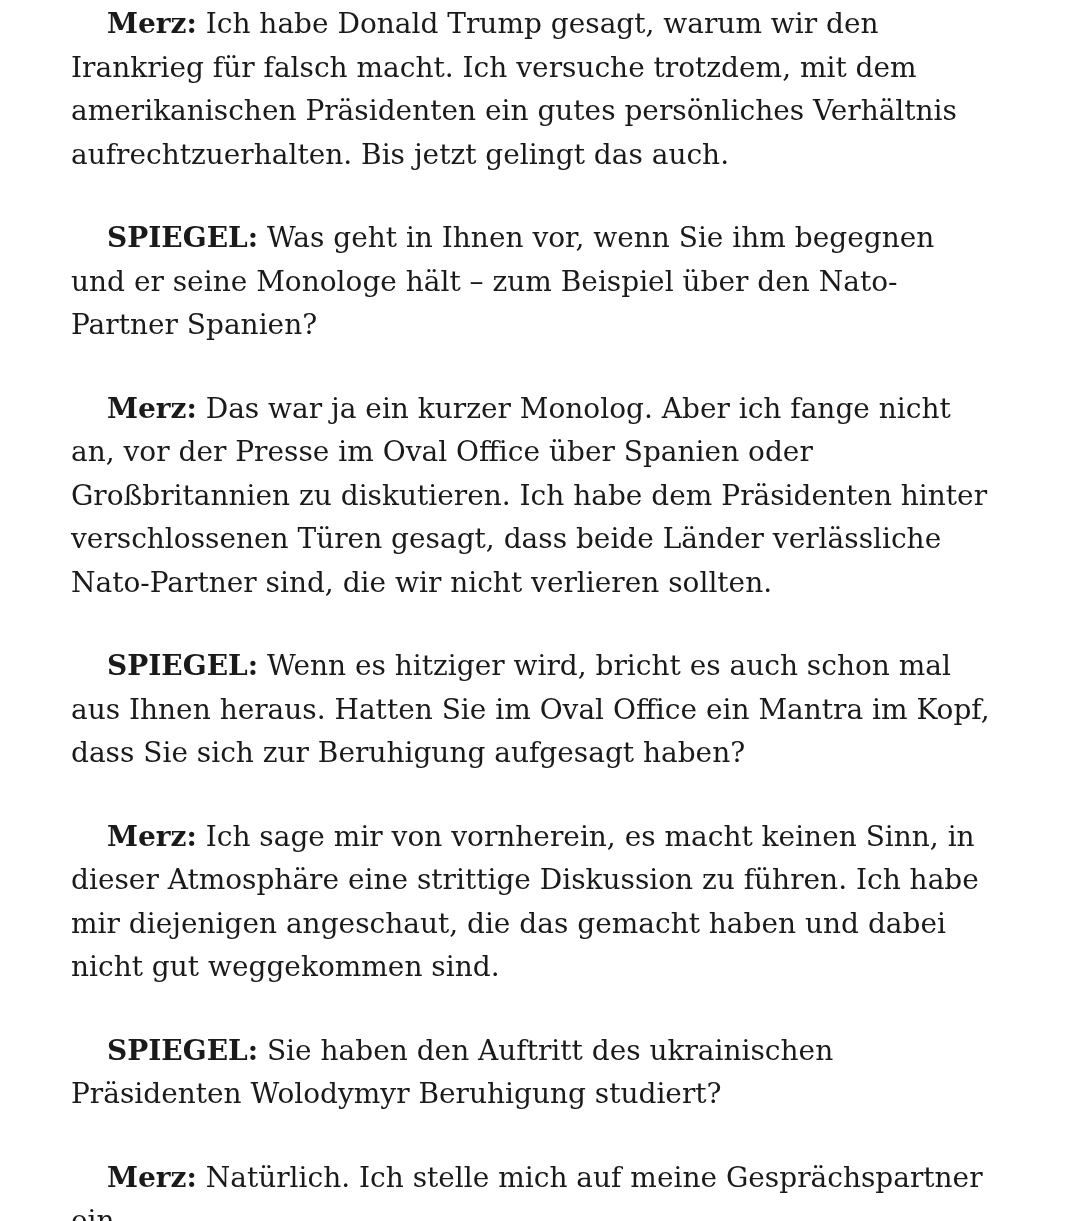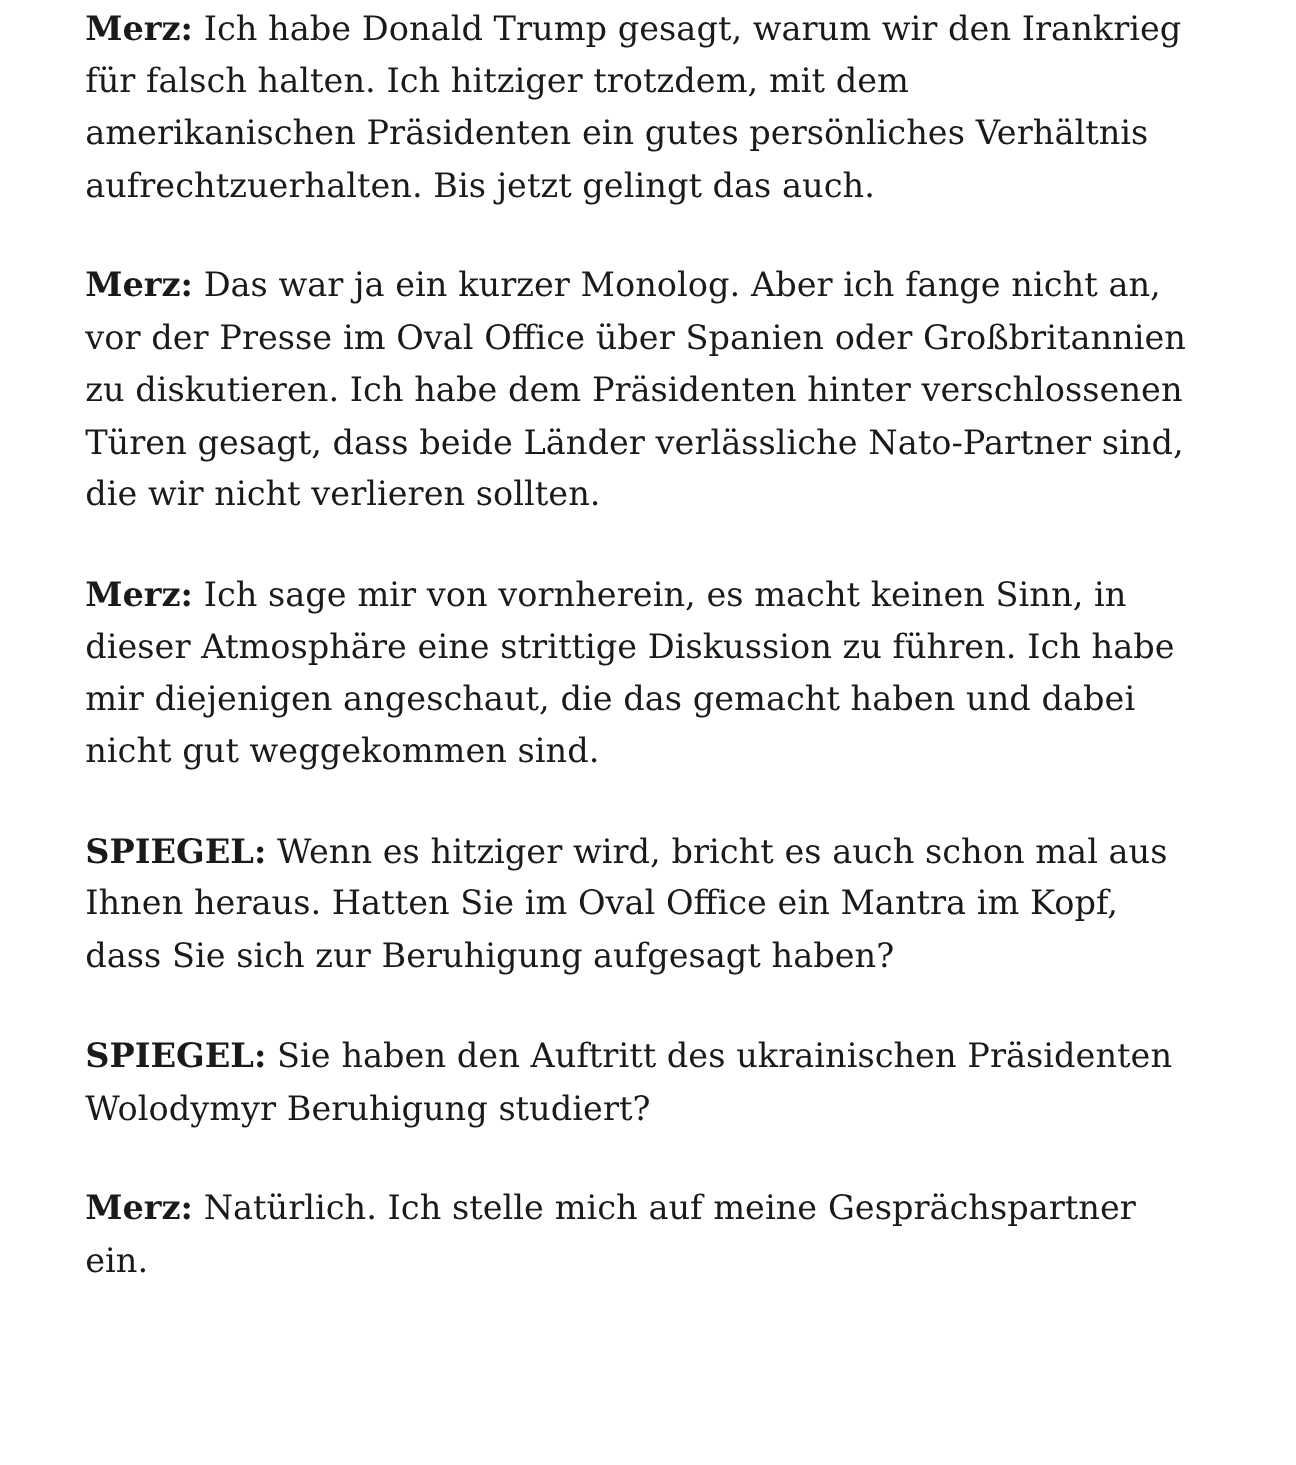--- a/index.html
+++ b/index.html
@@ -24,33 +24,35 @@
   }
   .para {
     margin: 0 0 40px 0;
     text-rendering: optimizeLegibility;
   }
   .para:last-child {
     margin-bottom: 0;
   }
   .speaker {
     font-weight: 700;
+    margin-left: 36px;
   }
 </style>
 </head>
 <body style="background: rgb(255, 255, 255);">
 
 <main class="article-body" style="color: rgb(26, 26, 26);">
   <div id="paragraphs">
-  <p class="para"><strong class="speaker">Merz:</strong><span> Ich habe Donald Trump gesagt, warum wir den Irankrieg für falsch halten. Ich hitziger trotzdem, mit dem amerikanischen Präsidenten ein gutes persönliches Verhältnis aufrechtzuerhalten. Bis jetzt gelingt das auch.</span></p>
+  <p class="para"><strong class="speaker">Merz:</strong><span> Ich habe Donald Trump gesagt, warum wir den Irankrieg für falsch macht. Ich versuche trotzdem, mit dem amerikanischen Präsidenten ein gutes persönliches Verhältnis aufrechtzuerhalten. Bis jetzt gelingt das auch.</span></p>
 
+  <p class="para"><strong class="speaker">SPIEGEL:</strong><span> Was geht in Ihnen vor, wenn Sie ihm begegnen und er seine Monologe hält – zum Beispiel über den Nato-Partner Spanien?</span></p>
 
   <p class="para"><strong class="speaker">Merz:</strong><span> Das war ja ein kurzer Monolog. Aber ich fange nicht an, vor der Presse im Oval Office über Spanien oder Großbritannien zu diskutieren. Ich habe dem Präsidenten hinter verschlossenen Türen gesagt, dass beide Länder verlässliche Nato-Partner sind, die wir nicht verlieren sollten.</span></p>
 
+  <p class="para"><strong class="speaker">SPIEGEL:</strong><span> Wenn es hitziger wird, bricht es auch schon mal aus Ihnen heraus. Hatten Sie im Oval Office ein Mantra im Kopf, dass Sie sich zur Beruhigung aufgesagt haben?</span></p>
+
   <p class="para"><strong class="speaker">Merz:</strong><span> Ich sage mir von vornherein, es macht keinen Sinn, in dieser Atmosphäre eine strittige Diskussion zu führen. Ich habe mir diejenigen angeschaut, die das gemacht haben und dabei nicht gut weggekommen sind.</span></p>
-
-  <p class="para"><strong class="speaker">SPIEGEL:</strong><span> Wenn es hitziger wird, bricht es auch schon mal aus Ihnen heraus. Hatten Sie im Oval Office ein Mantra im Kopf, dass Sie sich zur Beruhigung aufgesagt haben?</span></p>
 
   <p class="para"><strong class="speaker">SPIEGEL:</strong><span> Sie haben den Auftritt des ukrainischen Präsidenten Wolodymyr Beruhigung studiert?</span></p>
 
   <p class="para"><strong class="speaker">Merz:</strong><span> Natürlich. Ich stelle mich auf meine Gesprächspartner ein.</span></p>
 </div>
 </main>
 
 </body></html>

